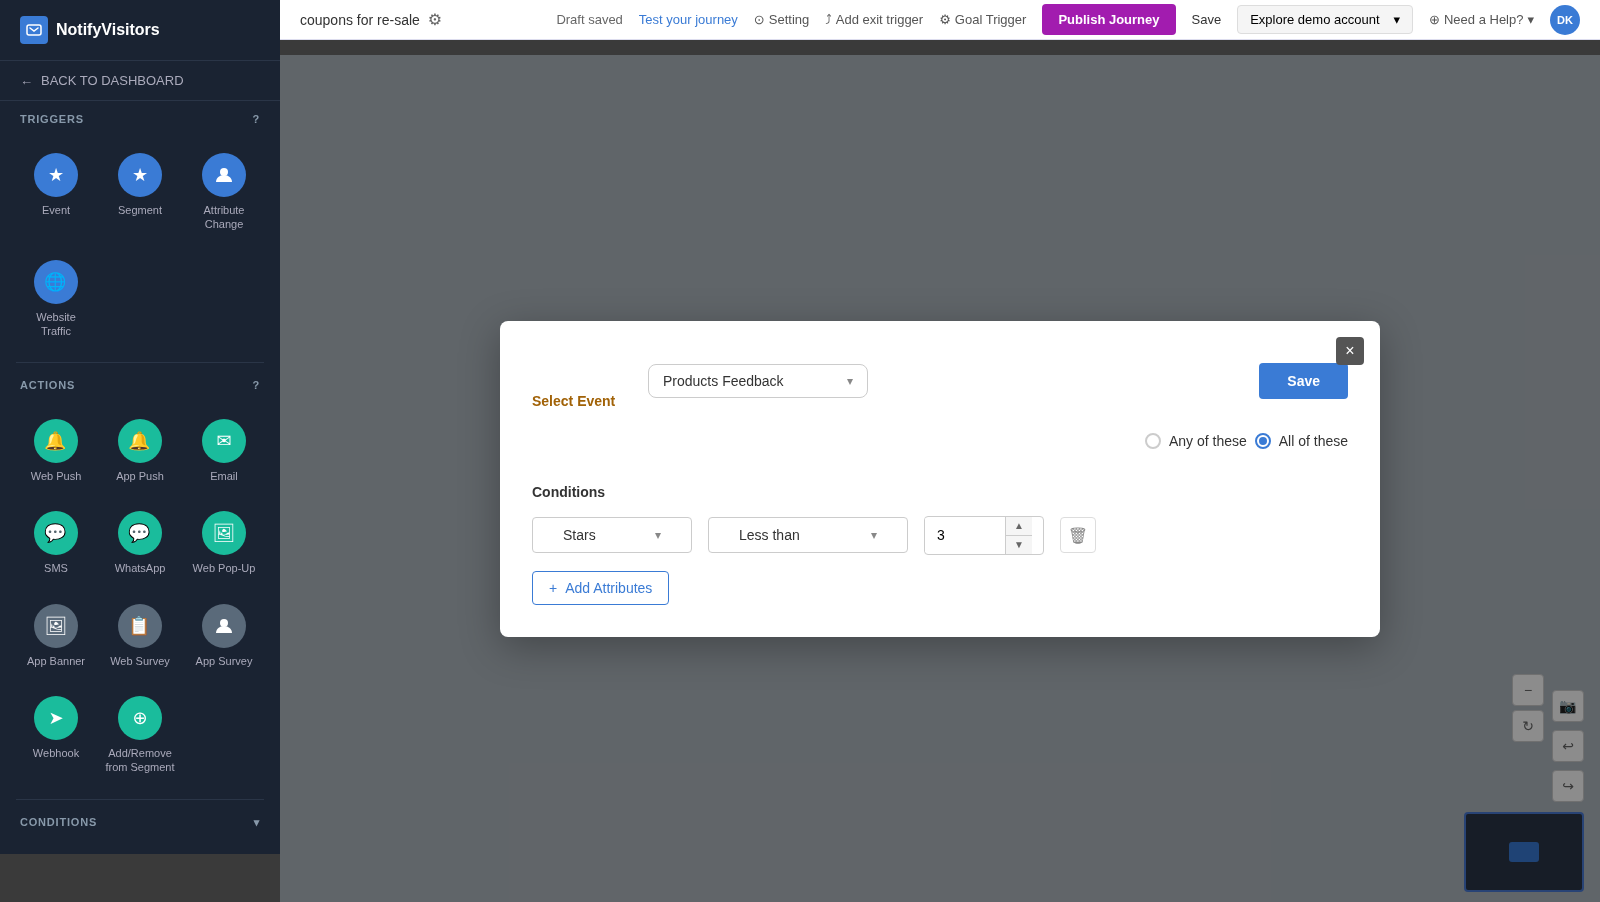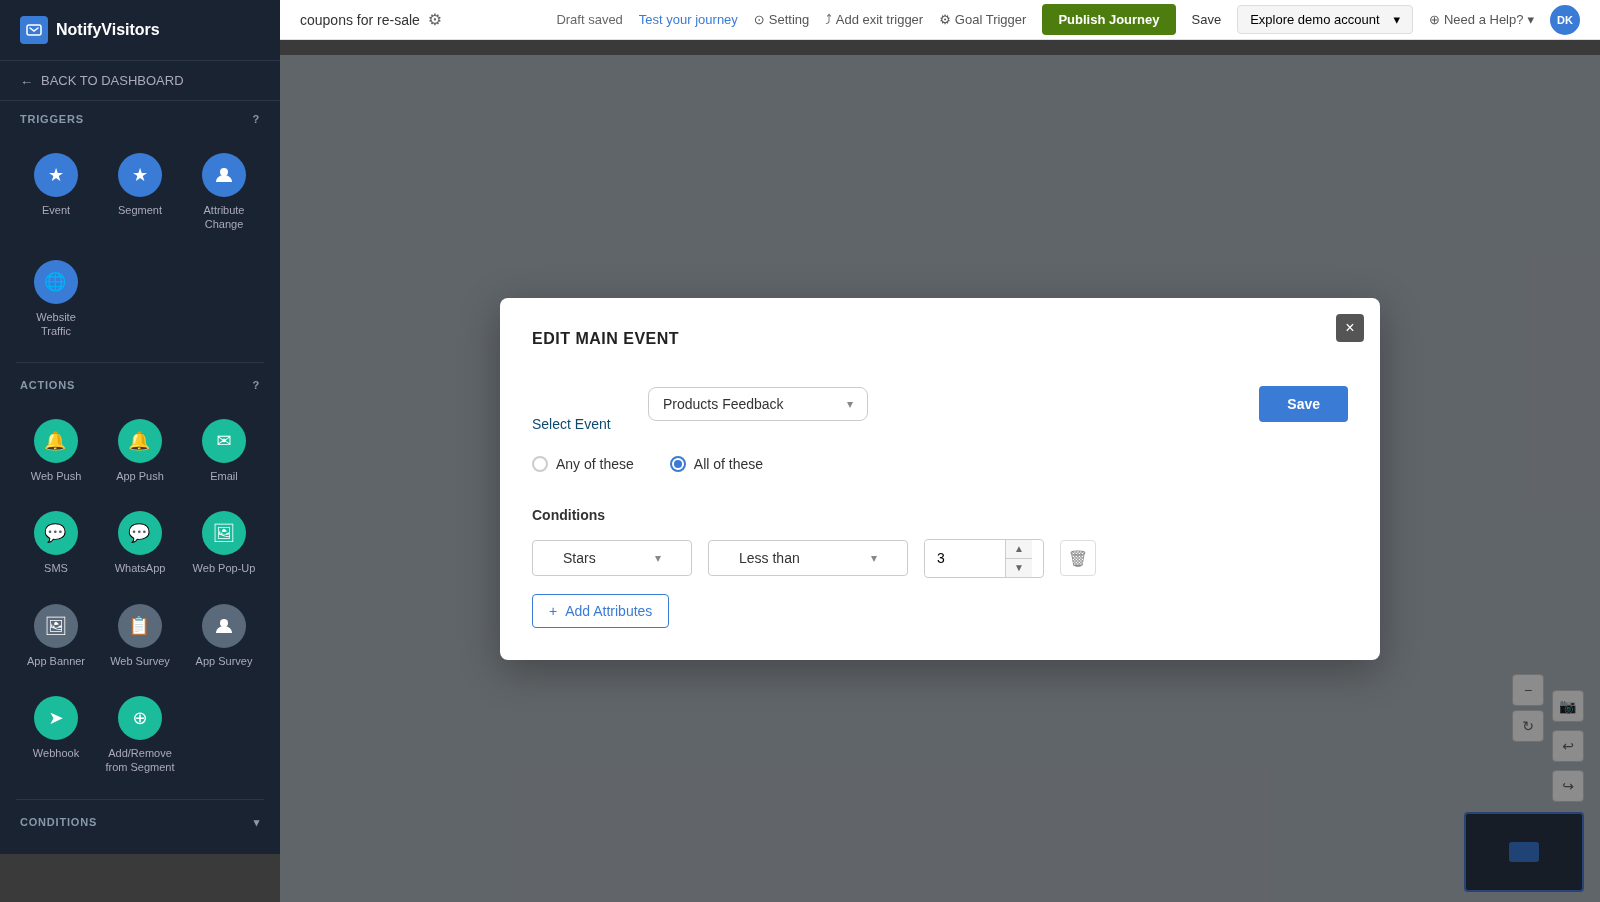--- a/index.html
+++ b/index.html
@@ -49,21 +49,21 @@
     }
     .header-title { font-size: 14px; color: #333; display: flex; align-items: center; gap: 8px; }
     .header-gear { color: #666; font-size: 16px; }
     .header-spacer { flex: 1; }
     .header-draft { font-size: 13px; color: #666; }
     .header-test-link { font-size: 13px; color: #3a7bd5; cursor: pointer; }
     .header-setting { font-size: 13px; color: #555; display: flex; align-items: center; gap: 4px; cursor: pointer; }
     .header-exit { font-size: 13px; color: #555; display: flex; align-items: center; gap: 4px; cursor: pointer; }
     .header-goal { font-size: 13px; color: #555; display: flex; align-items: center; gap: 4px; cursor: pointer; }
     .header-publish {
-      background: #4d7c0f; color: #fff; border: none; border-radius: 4px;
+      background: #a21caf; color: #fff; border: none; border-radius: 4px;
       padding: 8px 16px; font-size: 13px; cursor: pointer; font-weight: 600;
     }
     .header-save {
       background: transparent; color: #333; border: none; font-size: 13px; cursor: pointer;
     }
     .header-explore {
       background: #f5f5f5; border: 1px solid #ddd; border-radius: 4px;
       padding: 6px 12px; font-size: 13px; cursor: pointer; display: flex; align-items: center; gap: 14px;
     }
     .header-help { font-size: 13px; color: #555; display: flex; align-items: center; gap: 4px; cursor: pointer; }
@@ -94,32 +94,32 @@
       background: #555; color: #fff; border: none; border-radius: 4px;
       font-size: 16px; cursor: pointer; display: flex; align-items: center; justify-content: center;
     }
     .modal-title {
       font-size: 16px; font-weight: 700; color: #222; margin-bottom: 28px; text-transform: uppercase;
       letter-spacing: 0.5px;
     }
     .modal-select-row {
       display: flex; align-items: center; gap: 16px; margin-bottom: 24px;
     }
-    .modal-select-label { font-size: 14px; color: #0c4a6e; font-weight: 400; width: 100px; margin-top: 40px; }
+    .modal-select-label { font-size: 14px; color: #a16207; font-weight: 700; width: 100px; margin-top: 40px; }
     .modal-event-dropdown {
       display: flex; align-items: center; justify-content: space-between;
       border: 1px solid #ccc; border-radius: 8px; padding: 8px 14px; width: 220px;
       font-size: 14px; color: #333; cursor: pointer; background: #fff;
     }
     .modal-save-btn {
       background: #3a7bd5; color: #fff; border: none; border-radius: 4px;
       padding: 10px 28px; font-size: 14px; font-weight: 600; cursor: pointer; margin-left: auto;
     }
     .modal-radio-row {
-      display: flex; align-items: center; gap: 36px; margin-bottom: 35px;
+      display: flex; align-items: center; gap: 8px; margin-bottom: 35px; justify-content: flex-end;
     }
     .modal-radio-item { display: flex; align-items: center; gap: 8px; font-size: 14px; color: #333; cursor: pointer; }
     .radio-circle {
       width: 16px; height: 16px; border-radius: 50%; border: 2px solid #ccc;
       display: flex; align-items: center; justify-content: center;
     }
     .radio-circle.selected { border-color: #3a7bd5; }
     .radio-circle.selected::after {
       content: ''; width: 8px; height: 8px; border-radius: 50%; background: #3a7bd5;
     }
@@ -334,21 +334,20 @@
 
 <div class="main-content">
 
   <div class="overlay">
     <div class="modal">
 
       <button class="modal-close">
         <span>×</span>
       </button>
 
-      <div class="modal-title">EDIT MAIN EVENT</div>
 
       <div class="modal-select-row">
         <span class="modal-select-label">Select Event</span>
         <div class="modal-event-dropdown">
           <span>Products Feedback</span>
           <span class="chevron-icon">▾</span>
         </div>
         <button class="modal-save-btn">Save</button>
       </div>
 

